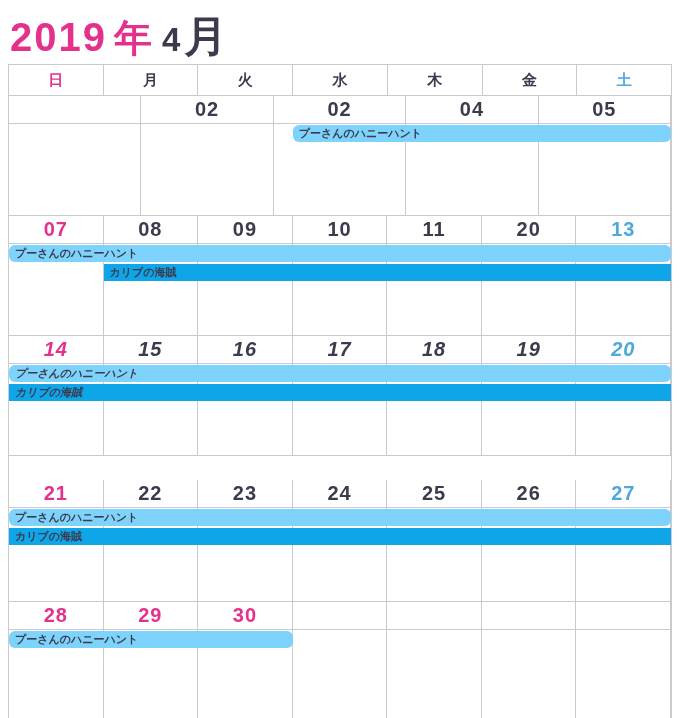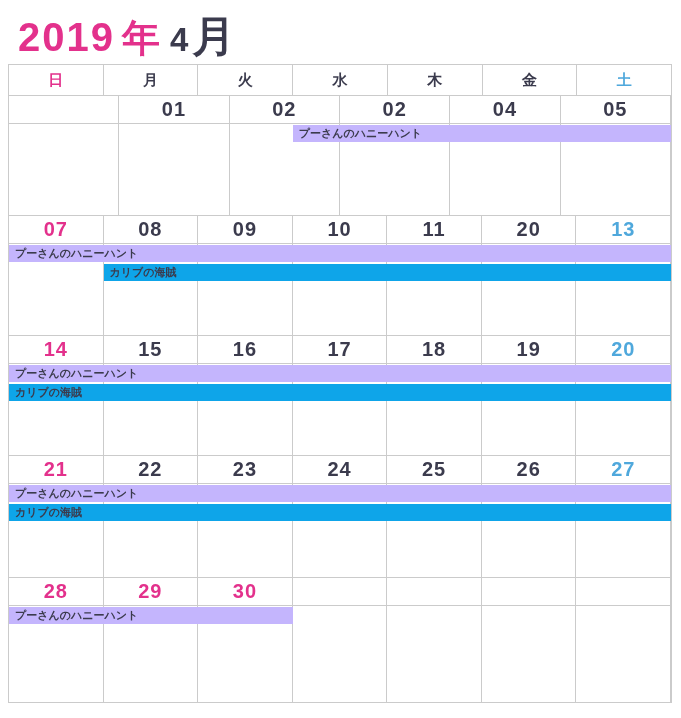--- a/index.html
+++ b/index.html
@@ -5,21 +5,21 @@
   html, body { margin: 0; padding: 0; }
   body {
     width: 681px; height: 718px;
     background: #ffffff;
     font-family: "Liberation Sans", sans-serif;
     position: relative;
     overflow: hidden;
   }
   
   .title {
-    position: absolute; left: 18px; top: 0px;
+    position: absolute; left: 10px; top: 0px;
     height: 62px; display: flex; align-items: baseline;
     padding-top: 8px; box-sizing: border-box;
     white-space: nowrap;
     text-align: center;
   }
   .t-year   { font-size: 40px; font-weight: bold; color: #E3318C; letter-spacing: 2px; }
   .t-nen    { font-size: 38px; font-weight: bold; color: #E3318C; margin-left: 7px; }
   .t-num    { font-size: 33px; font-weight: bold; color: #3B3B4D; margin-left: 10px; }
   .t-getsu  { font-size: 43px; font-weight: bold; color: #3B3B4D; margin-left: 4px; }
 
@@ -62,21 +62,21 @@
   .c-dark { color: #3B3B4D; }
   .c-blue { color: #4FA8DC; }
 
   .bar {
     position: absolute; height: 17px; line-height: 17px;
     font-size: 11px; font-weight: bold;
     color: #3B3B4D;
     padding-left: 6px; box-sizing: border-box;
     white-space: nowrap; overflow: hidden;
   }
-  .bar-yellow { background: #c4b5fd; }
+  .bar-yellow { background: #7dd3fc; border-radius: 6px; }
   .bar-blue   { background: #0ea5e9; }
 </style>
 </head>
 <body>
 
 <div class="title">
   <span class="t-year">2019</span>
   <span class="t-nen">年</span>
   <span class="t-num">4</span>
   <span class="t-getsu">月</span>
@@ -91,23 +91,20 @@
       <div class="header-cell c-dark">木</div>
       <div class="header-cell c-dark">金</div>
       <div class="header-cell c-blue">土</div>
     </div>
   <div id="weeks-container">
       <div class="week" style="height: 120px;">
         <div class="day-cell">
           <div class="date-num "></div>
         </div>
         <div class="day-cell">
-          <div class="date-num c-dark">01</div>
-        </div>
-        <div class="day-cell">
           <div class="date-num c-dark">02</div>
         </div>
         <div class="day-cell">
           <div class="date-num c-dark">02</div>
         </div>
         <div class="day-cell">
           <div class="date-num c-dark">04</div>
         </div>
         <div class="day-cell">
           <div class="date-num c-dark">05</div>
@@ -132,21 +129,21 @@
         </div>
         <div class="day-cell">
           <div class="date-num c-dark">20</div>
         </div>
         <div class="day-cell">
           <div class="date-num c-blue">13</div>
         </div>
         <div class="bar bar-yellow" style="top: 29px; left: 0%; width: 100%;">プーさんのハニーハント</div>
         <div class="bar bar-blue" style="top: 48px; left: 14.2857%; width: 85.7143%;">カリブの海賊</div>
       </div>
-      <div class="week" style="height: 120px;">
+      <div class="week" style="height: 120px; font-style: italic;">
         <div class="day-cell">
           <div class="date-num c-pink">14</div>
         </div>
         <div class="day-cell">
           <div class="date-num c-dark">15</div>
         </div>
         <div class="day-cell">
           <div class="date-num c-dark">16</div>
         </div>
         <div class="day-cell">
@@ -157,21 +154,21 @@
         </div>
         <div class="day-cell">
           <div class="date-num c-dark">19</div>
         </div>
         <div class="day-cell">
           <div class="date-num c-blue">20</div>
         </div>
         <div class="bar bar-yellow" style="top: 29px; left: 0%; width: 100%;">プーさんのハニーハント</div>
         <div class="bar bar-blue" style="top: 48px; left: 0%; width: 100%;">カリブの海賊</div>
       </div>
-      <div class="week" style="height: 122px;">
+      <div class="week" style="height: 122px; margin-top: 24px;">
         <div class="day-cell">
           <div class="date-num c-pink">21</div>
         </div>
         <div class="day-cell">
           <div class="date-num c-dark">22</div>
         </div>
         <div class="day-cell">
           <div class="date-num c-dark">23</div>
         </div>
         <div class="day-cell">

